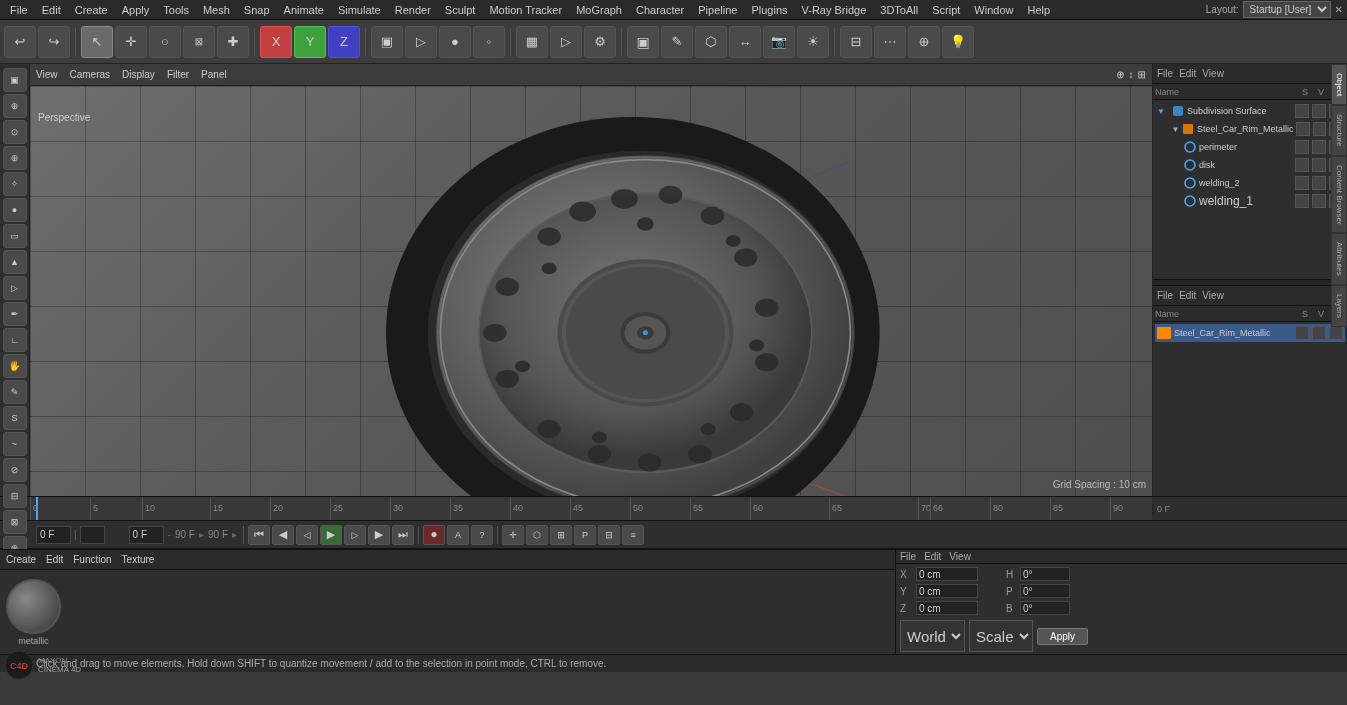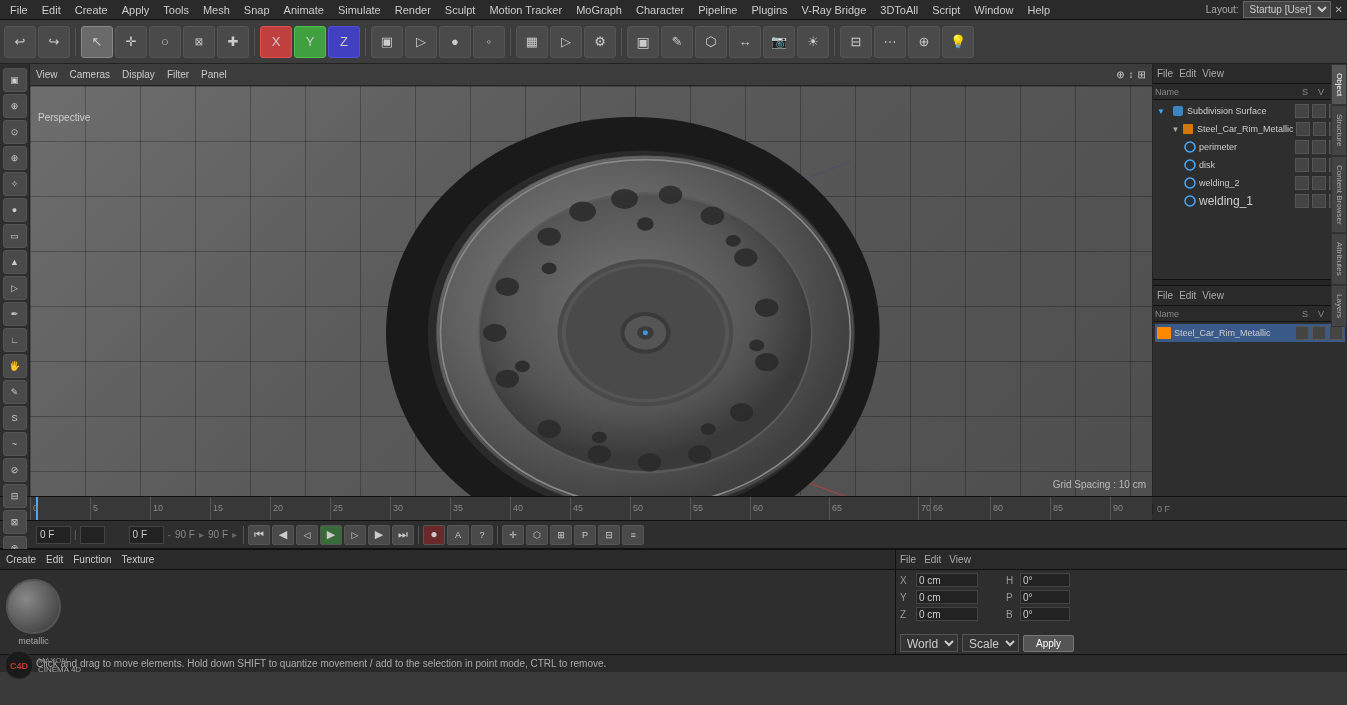--- a/index.html
+++ b/index.html
@@ -169,21 +169,21 @@
 
     #attr-table { flex: 1; padding: 2px 4px; display: flex; flex-direction: column; gap: 1px; }
     .attr-row { display: flex; align-items: center; height: 16px; gap: 4px; }
     .attr-label { color: #999; font-size: 10px; width: 12px; }
     .attr-field { background: #222; border: 1px solid #444; color: #ccc; font-size: 10px; padding: 1px 2px; width: 62px; height: 14px; }
     .attr-unit { color: #666; font-size: 9px; width: 20px; }
     .attr-label2 { color: #999; font-size: 10px; width: 10px; }
     .attr-field2 { background: #222; border: 1px solid #444; color: #ccc; font-size: 10px; padding: 1px 2px; width: 50px; height: 14px; }
 
     #attr-bottom { display: flex; align-items: center; padding: 2px 4px; gap: 4px; }
-    .attr-dropdown { background: #333; border: 1px solid #555; color: #ccc; font-size: 12px; padding: 1px 2px; height: 18px; }
+    .attr-dropdown { background: #333; border: 1px solid #555; color: #ccc; font-size: 15px; padding: 1px 2px; height: 32px; }
     #apply-btn {
       background: #555; border: 1px solid #777; color: #fff; font-size: 10px;
       padding: 2px 12px; cursor: pointer; border-radius: 2px;
     }
 
     #status-bar {
       height: 18px; background: #2a2a2a; display: flex; align-items: center;
       padding: 0 6px; border-top: 1px solid #111;
     }
     #status-text { color: #aaa; font-size: 10px; }
@@ -506,21 +506,21 @@
     <div class="side-tab">Layers</div>
   </div>
 </div>
 
 <div id="timeline">
   <div id="timeline-left"></div>
   <div id="timeline-track">
     <div id="timeline-indicator"></div>
     <div class="timeline-tick" style="left:0px;">0</div>
     <div class="timeline-tick" style="left:60px;">5</div>
-    <div class="timeline-tick" style="left:120px;">10</div>
+    <div class="timeline-tick" style="left:112px;">10</div>
     <div class="timeline-tick" style="left:180px;">15</div>
     <div class="timeline-tick" style="left:240px;">20</div>
     <div class="timeline-tick" style="left:300px;">25</div>
     <div class="timeline-tick" style="left:360px;">30</div>
     <div class="timeline-tick" style="left:420px;">35</div>
     <div class="timeline-tick" style="left:480px;">40</div>
     <div class="timeline-tick" style="left:540px;">45</div>
     <div class="timeline-tick" style="left:600px;">50</div>
     <div class="timeline-tick" style="left:660px;">55</div>
     <div class="timeline-tick" style="left:720px;">60</div>

